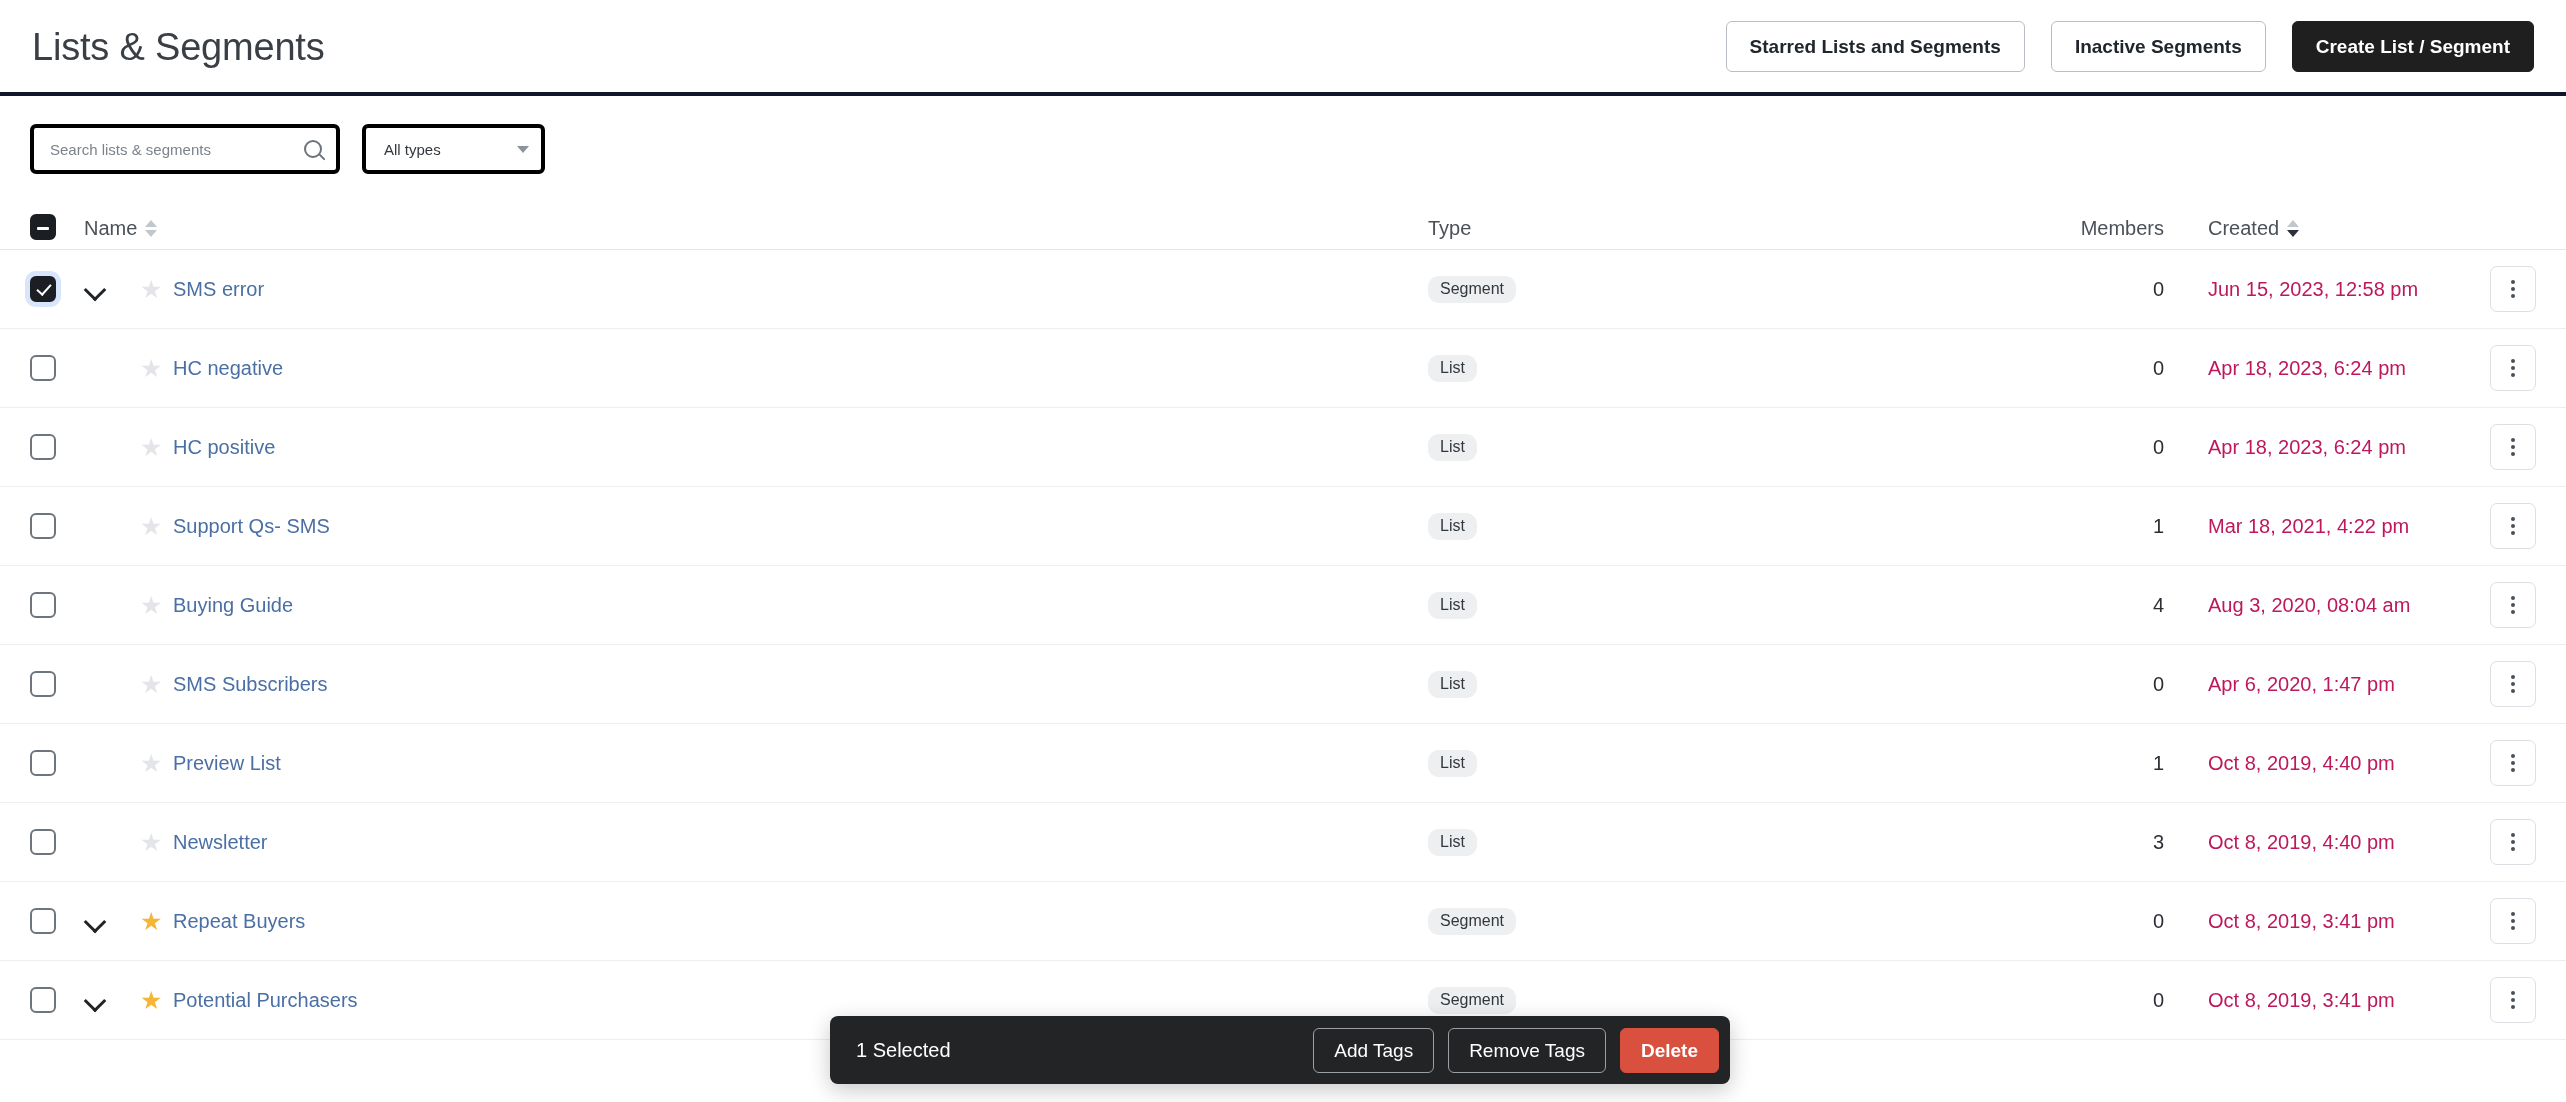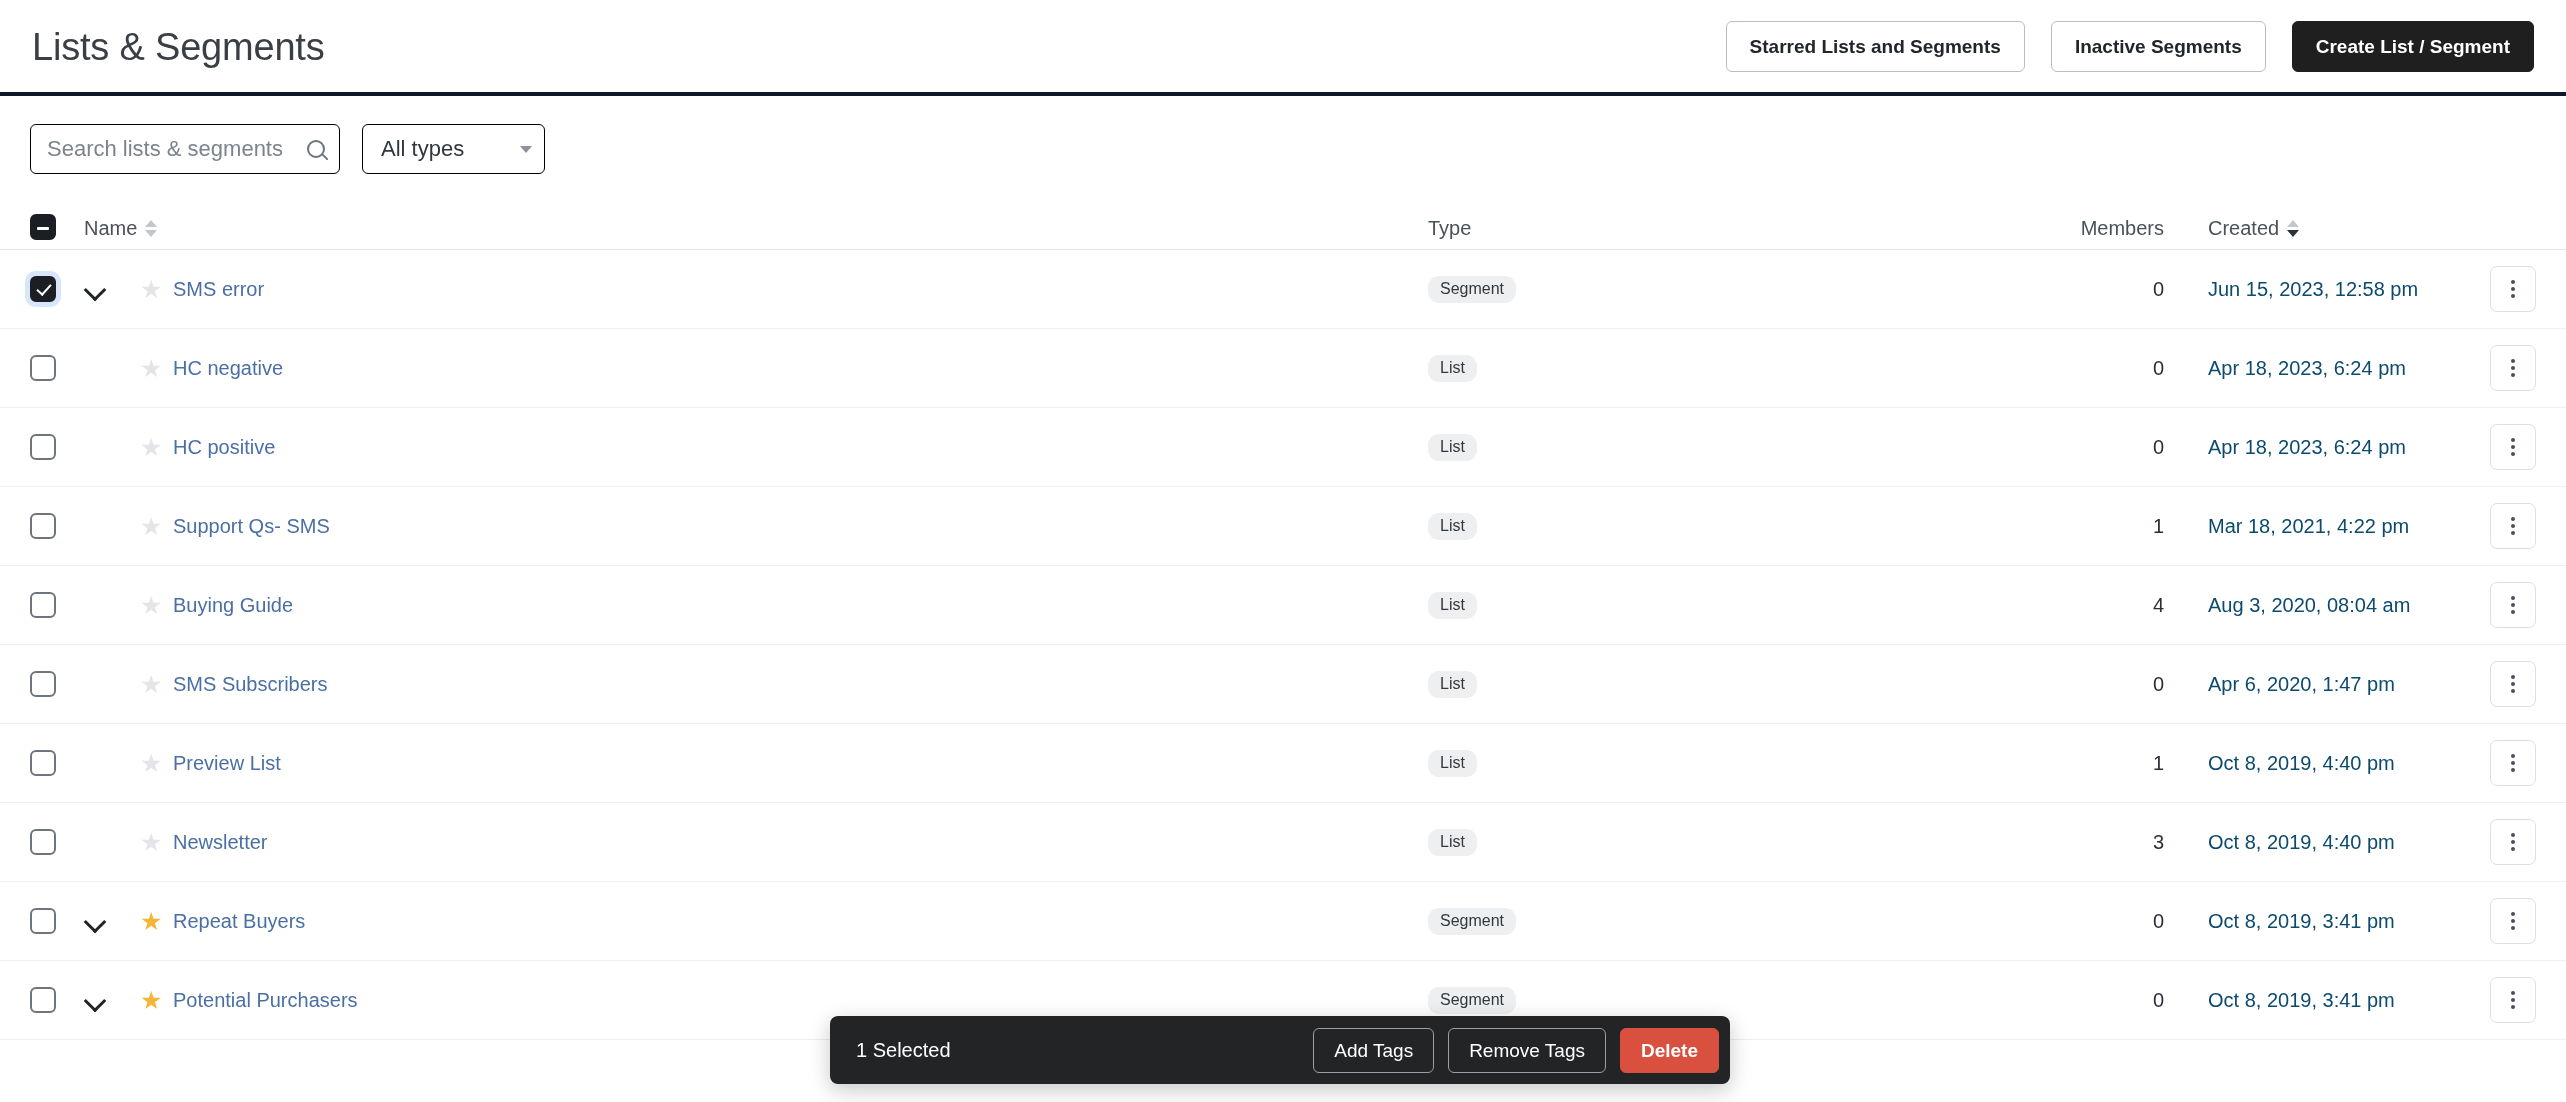--- a/index.html
+++ b/index.html
@@ -59,26 +59,26 @@
 
   
   .filter-bar {
     display: flex;
     align-items: center;
     gap: 22px;
     padding: 28px 30px 0 30px;
   }
   .field {
     height: 50px;
-    border: 1px solid #000000;
+    border: 4px solid #000000;
     border-radius: 6px;
     background: #ffffff;
     display: flex;
     align-items: center;
-    font-size: 22px;
+    font-size: 15px;
     color: #7c838b;
     cursor: pointer;
   }
   .search-field { width: 310px; padding: 0 14px 0 16px; }
   .search-field .placeholder { flex: 1; color: #7c838b; }
   .tags-field { width: 360px; padding: 0 12px 0 18px; border-color: #d2d7dc; }
   .tags-field .placeholder { flex: 1; }
   .types-field { width: 183px; padding: 0 12px 0 18px; }
   .types-field .placeholder { flex: 1; color: #31373d; }
 
@@ -238,21 +238,21 @@
     padding: 5px 12px 6px 12px;
     line-height: 1;
   }
 
   .num {
     font-size: 20px;
     color: #2b3036;
   }
   .date {
     font-size: 20px;
-    color: #0c4a6e;
+    color: #be185d;
     white-space: nowrap;
   }
 
   .kebab {
     width: 46px; height: 46px;
     border: 1px solid #dcdfe3;
     border-radius: 7px;
     background: #ffffff;
     display: flex;
     flex-direction: column;

